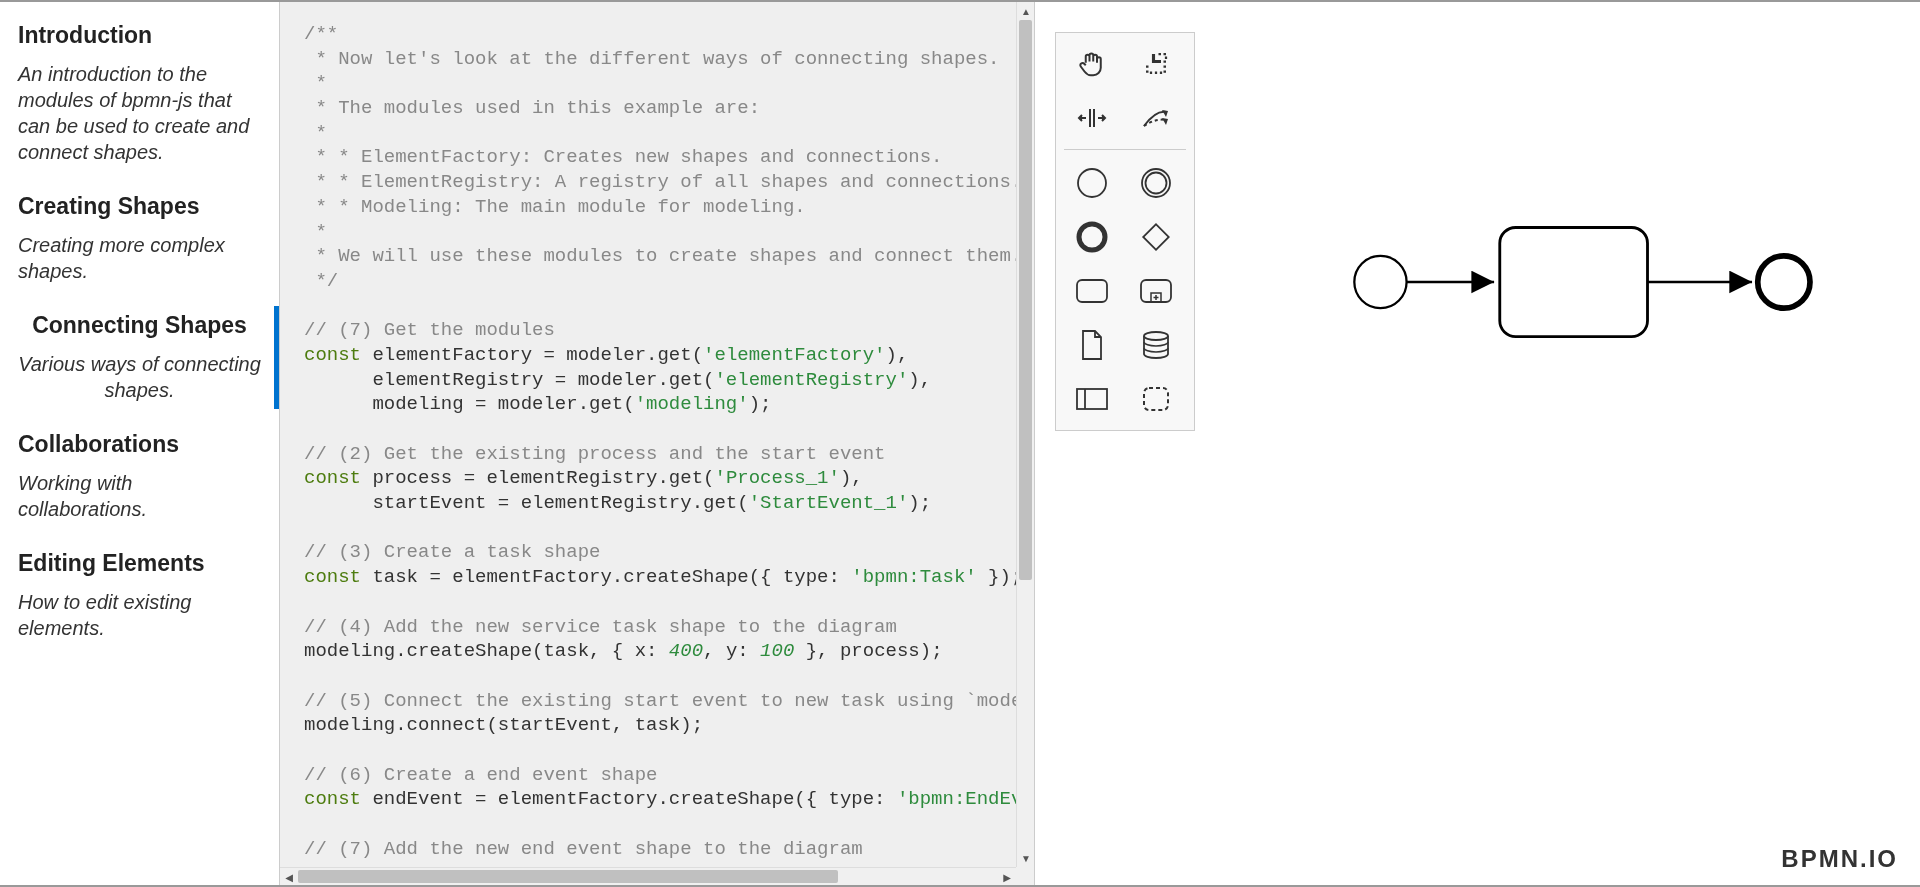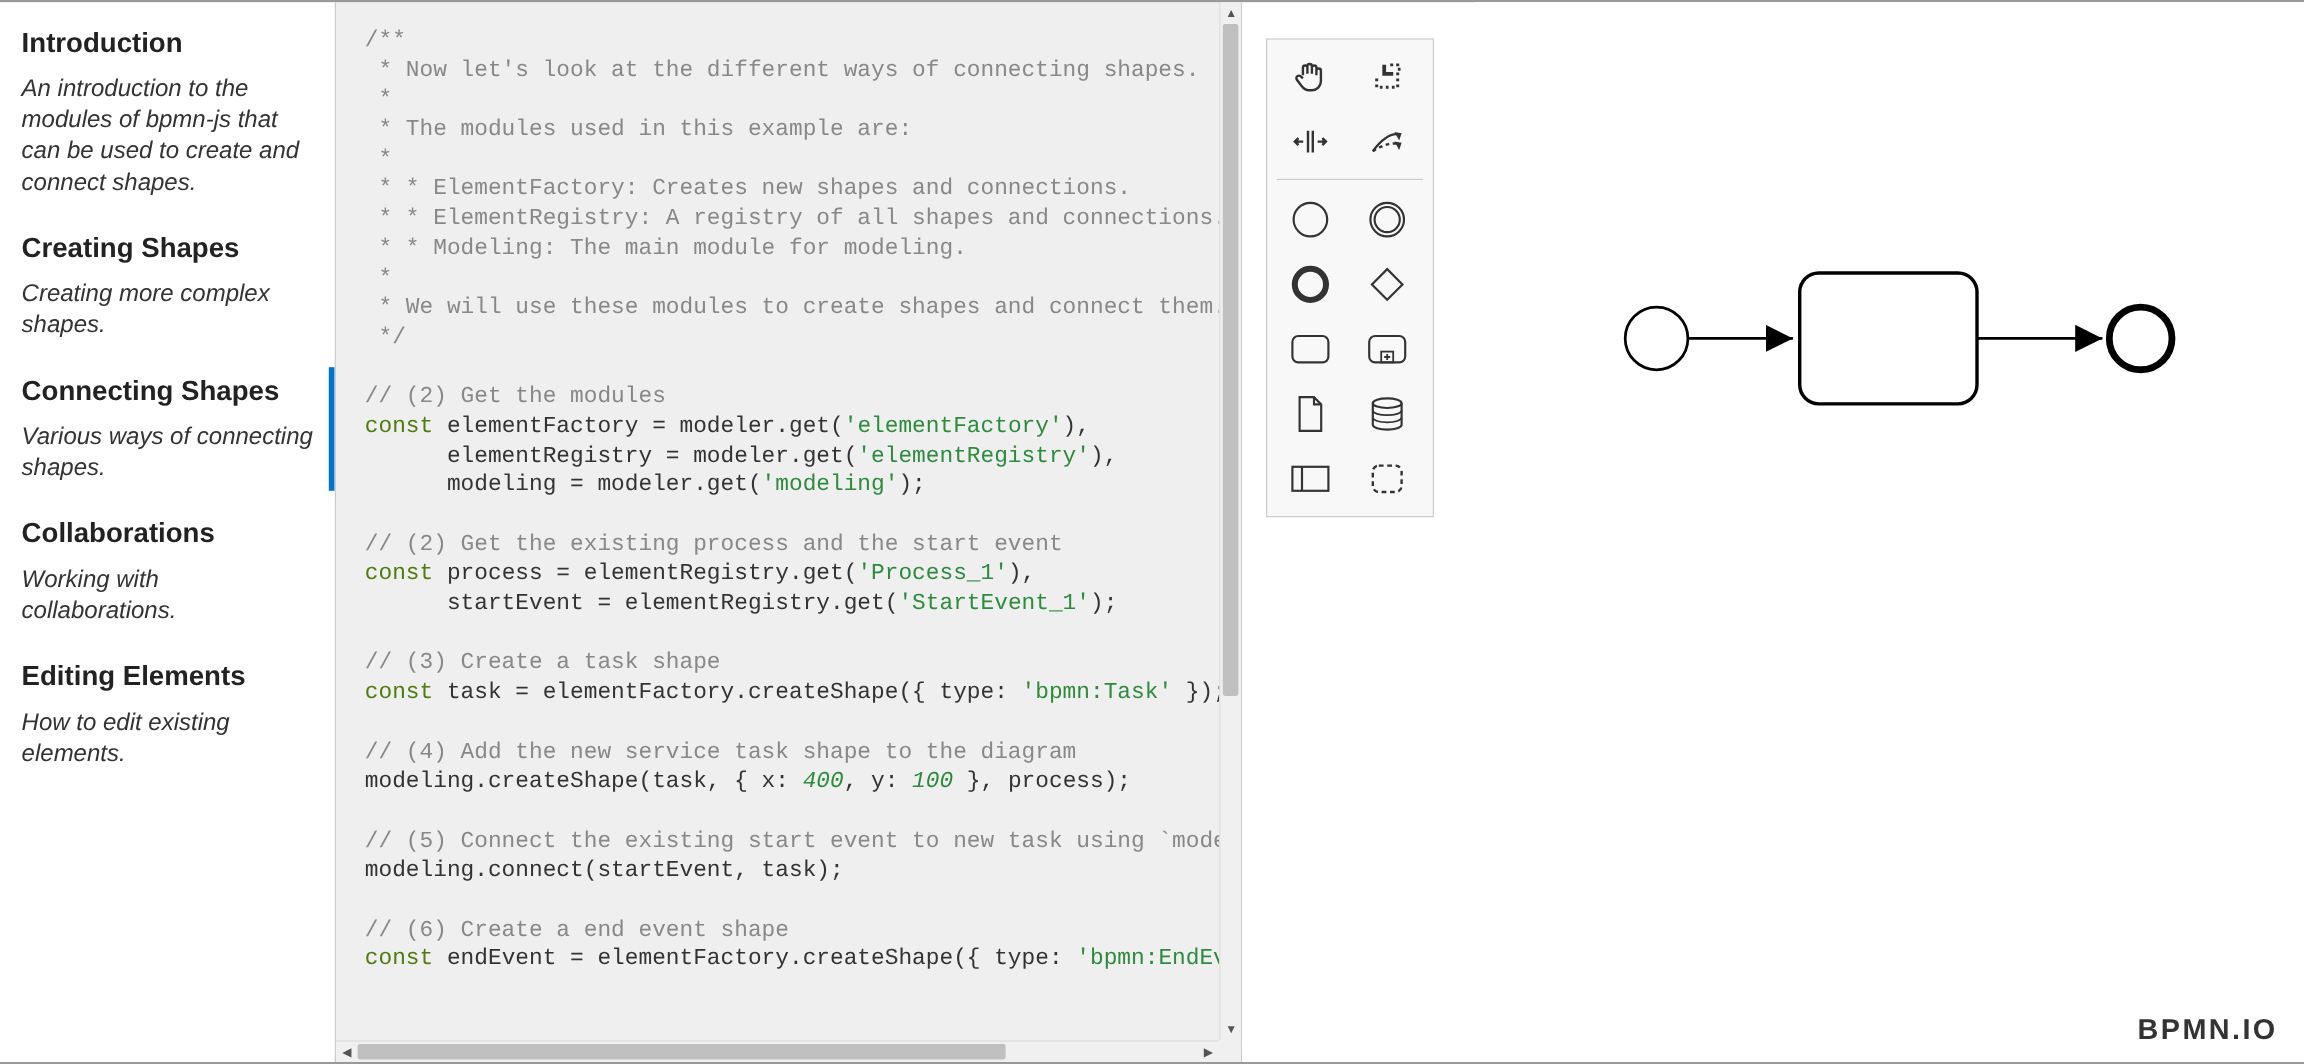--- a/index.html
+++ b/index.html
@@ -32,20 +32,21 @@
     color: #222;
   }
   .sidebar-item p {
     font-size: 20px;
     line-height: 1.3;
     color: #333;
     font-style: italic;
   }
   .sidebar-item.active {
     position: relative;
+    text-align: center;
   }
   .sidebar-item.active::after {
     content: "";
     position: absolute;
     right: -18px;
     top: -6px;
     bottom: -6px;
     width: 5px;
     background: #0073cf;
   }
@@ -216,41 +217,42 @@
 <span class="tok-comment"> *</span>
 <span class="tok-comment"> * The modules used in this example are:</span>
 <span class="tok-comment"> *</span>
 <span class="tok-comment"> * * ElementFactory: Creates new shapes and connections.</span>
 <span class="tok-comment"> * * ElementRegistry: A registry of all shapes and connections.</span>
 <span class="tok-comment"> * * Modeling: The main module for modeling.</span>
 <span class="tok-comment"> *</span>
 <span class="tok-comment"> * We will use these modules to create shapes and connect them.</span>
 <span class="tok-comment"> */</span>
 
-<span class="tok-comment">// (2) Get the modules</span>
+<span class="tok-comment">// (7) Get the modules</span>
 <span class="tok-keyword">const</span> elementFactory = modeler.get(<span class="tok-string">'elementFactory'</span>),
       elementRegistry = modeler.get(<span class="tok-string">'elementRegistry'</span>),
       modeling = modeler.get(<span class="tok-string">'modeling'</span>);
 
 <span class="tok-comment">// (2) Get the existing process and the start event</span>
 <span class="tok-keyword">const</span> process = elementRegistry.get(<span class="tok-string">'Process_1'</span>),
       startEvent = elementRegistry.get(<span class="tok-string">'StartEvent_1'</span>);
 
 <span class="tok-comment">// (3) Create a task shape</span>
 <span class="tok-keyword">const</span> task = elementFactory.createShape({ type: <span class="tok-string">'bpmn:Task'</span> });
 
 <span class="tok-comment">// (4) Add the new service task shape to the diagram</span>
 modeling.createShape(task, { x: <span class="tok-number">400</span>, y: <span class="tok-number">100</span> }, process);
 
 <span class="tok-comment">// (5) Connect the existing start event to new task using `modeling.connect`</span>
 modeling.connect(startEvent, task);
 
 <span class="tok-comment">// (6) Create a end event shape</span>
 <span class="tok-keyword">const</span> endEvent = elementFactory.createShape({ type: <span class="tok-string">'bpmn:EndEvent'</span> });
 
+<span class="tok-comment">// (7) Add the new end event shape to the diagram</span>
 </pre>
     </div>
     <div class="vscroll-track">
       <div class="vscroll-arrow">▲</div>
       <div class="vscroll-thumb"></div>
       <div class="vscroll-arrow" style="position:absolute;bottom:0;">▼</div>
     </div>
     <div class="hscroll-track">
       <div class="hscroll-arrow-l">◀</div>
       <div class="hscroll-thumb"></div>

